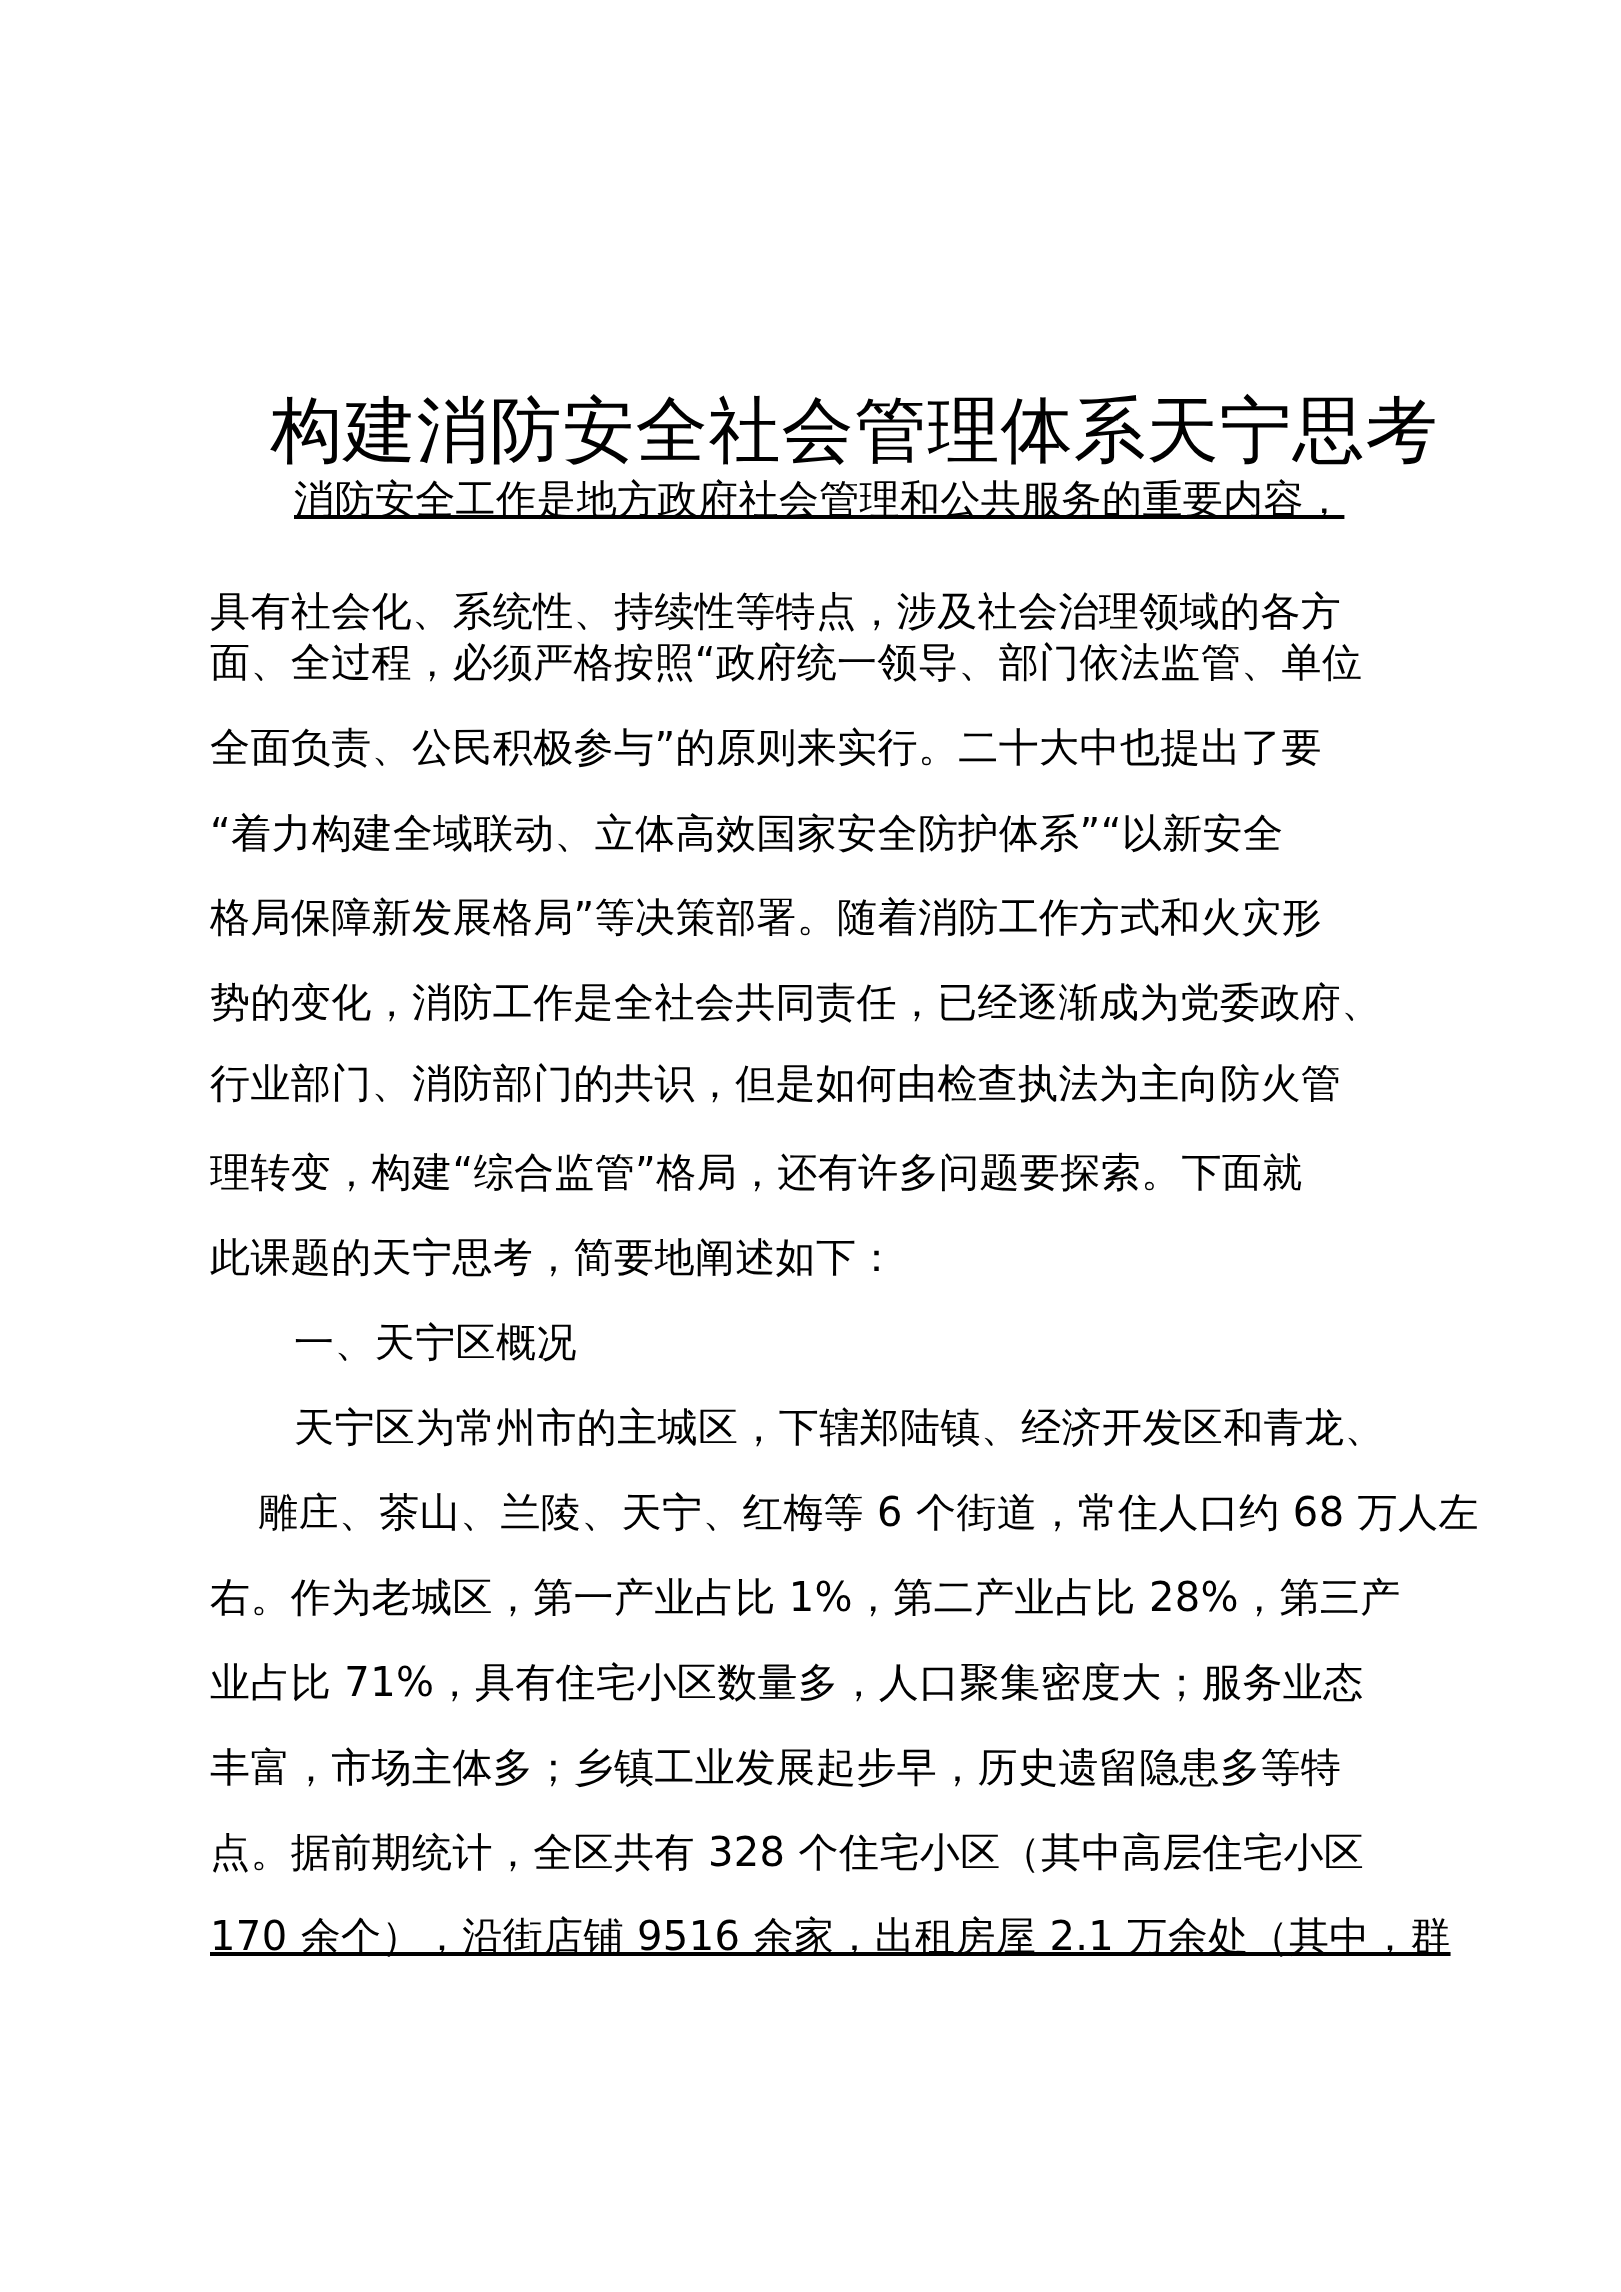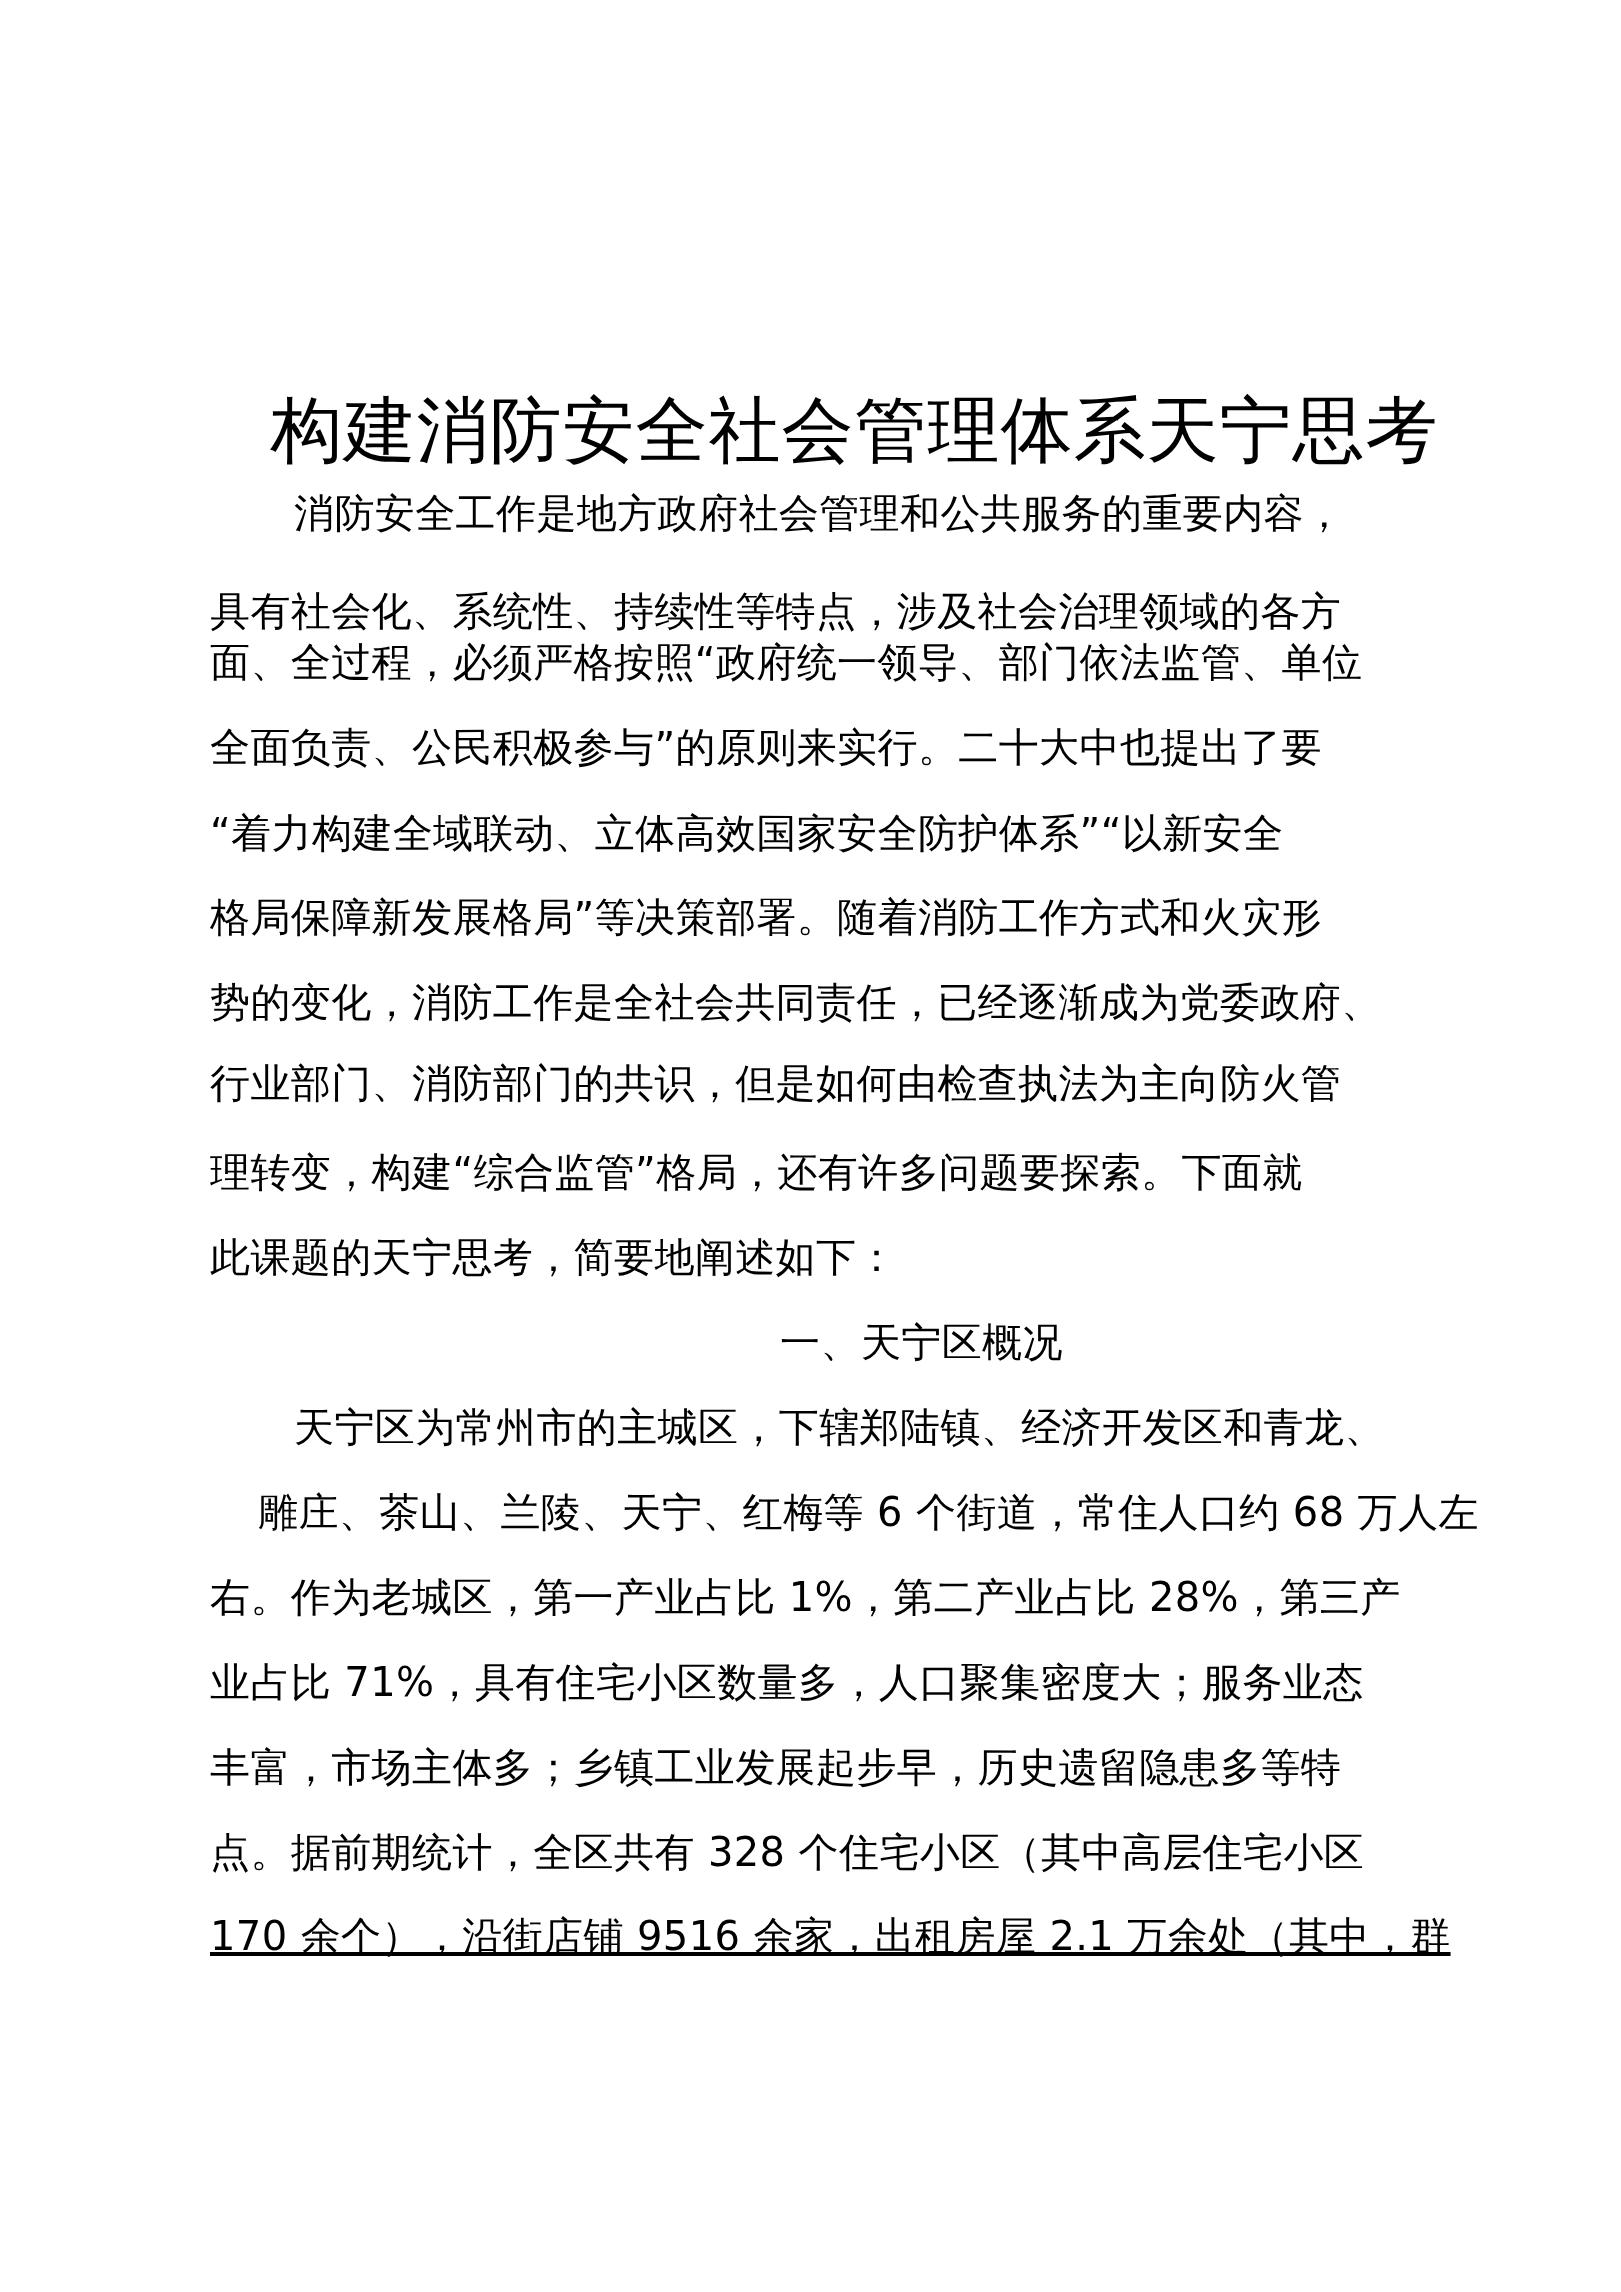--- a/index.html
+++ b/index.html
@@ -46,33 +46,33 @@
   .indent { left: 294px; }
 </style>
 </head>
 <body>
 
 <div class="page">
 
   <h1 class="title">构建消防安全社会管理体系天宁思考</h1>
 
   <div>
-    <div class="line indent" style="top:484px;">消防安全工作是地方政府社会管理和公共服务的重要内容，</div>
+    <div class="line indent" style="top:470px;text-decoration:underline;">消防安全工作是地方政府社会管理和公共服务的重要内容，</div>
     <div class="line" style="top:549px;margin-top:33px;">具有社会化、系统性、持续性等特点，涉及社会治理领域的各方</div>
     <div class="line" style="top:633px;">面、全过程，必须严格按照“政府统一领导、部门依法监管、单位</div>
     <div class="line" style="top:718px;">全面负责、公民积极参与”的原则来实行。二十大中也提出了要</div>
     <div class="line" style="top:804px;">“着力构建全域联动、立体高效国家安全防护体系”“以新安全</div>
     <div class="line" style="top:888px;">格局保障新发展格局”等决策部署。随着消防工作方式和火灾形</div>
     <div class="line" style="top:973px;">势的变化，消防工作是全社会共同责任，已经逐渐成为党委政府、</div>
     <div class="line" style="top:1054px;">行业部门、消防部门的共识，但是如何由检查执法为主向防火管</div>
     <div class="line" style="top:1143px;">理转变，构建“综合监管”格局，还有许多问题要探索。下面就</div>
     <div class="line" style="top:1228px;">此课题的天宁思考，简要地阐述如下：</div>
   </div>
 
-  <div class="line indent" style="top:1313px;text-align:center;">一、天宁区概况</div>
+  <div class="line indent" style="top:1313px;">一、天宁区概况</div>
 
   <div>
     <div class="line indent" style="top:1398px;">天宁区为常州市的主城区，下辖郑陆镇、经济开发区和青龙、</div>
     <div class="line" style="top:1483px;margin-left:48px;">雕庄、茶山、兰陵、天宁、红梅等 6 个街道，常住人口约 68 万人左</div>
     <div class="line" style="top:1568px;">右。作为老城区，第一产业占比 1%，第二产业占比 28%，第三产</div>
     <div class="line" style="top:1653px;">业占比 71%，具有住宅小区数量多，人口聚集密度大；服务业态</div>
     <div class="line" style="top:1738px;">丰富，市场主体多；乡镇工业发展起步早，历史遗留隐患多等特</div>
     <div class="line" style="top:1823px;">点。据前期统计，全区共有 328 个住宅小区（其中高层住宅小区</div>
     <div class="line" style="top:1907px;text-decoration:underline;">170 余个），沿街店铺 9516 余家，出租房屋 2.1 万余处（其中，群</div>
   </div>

